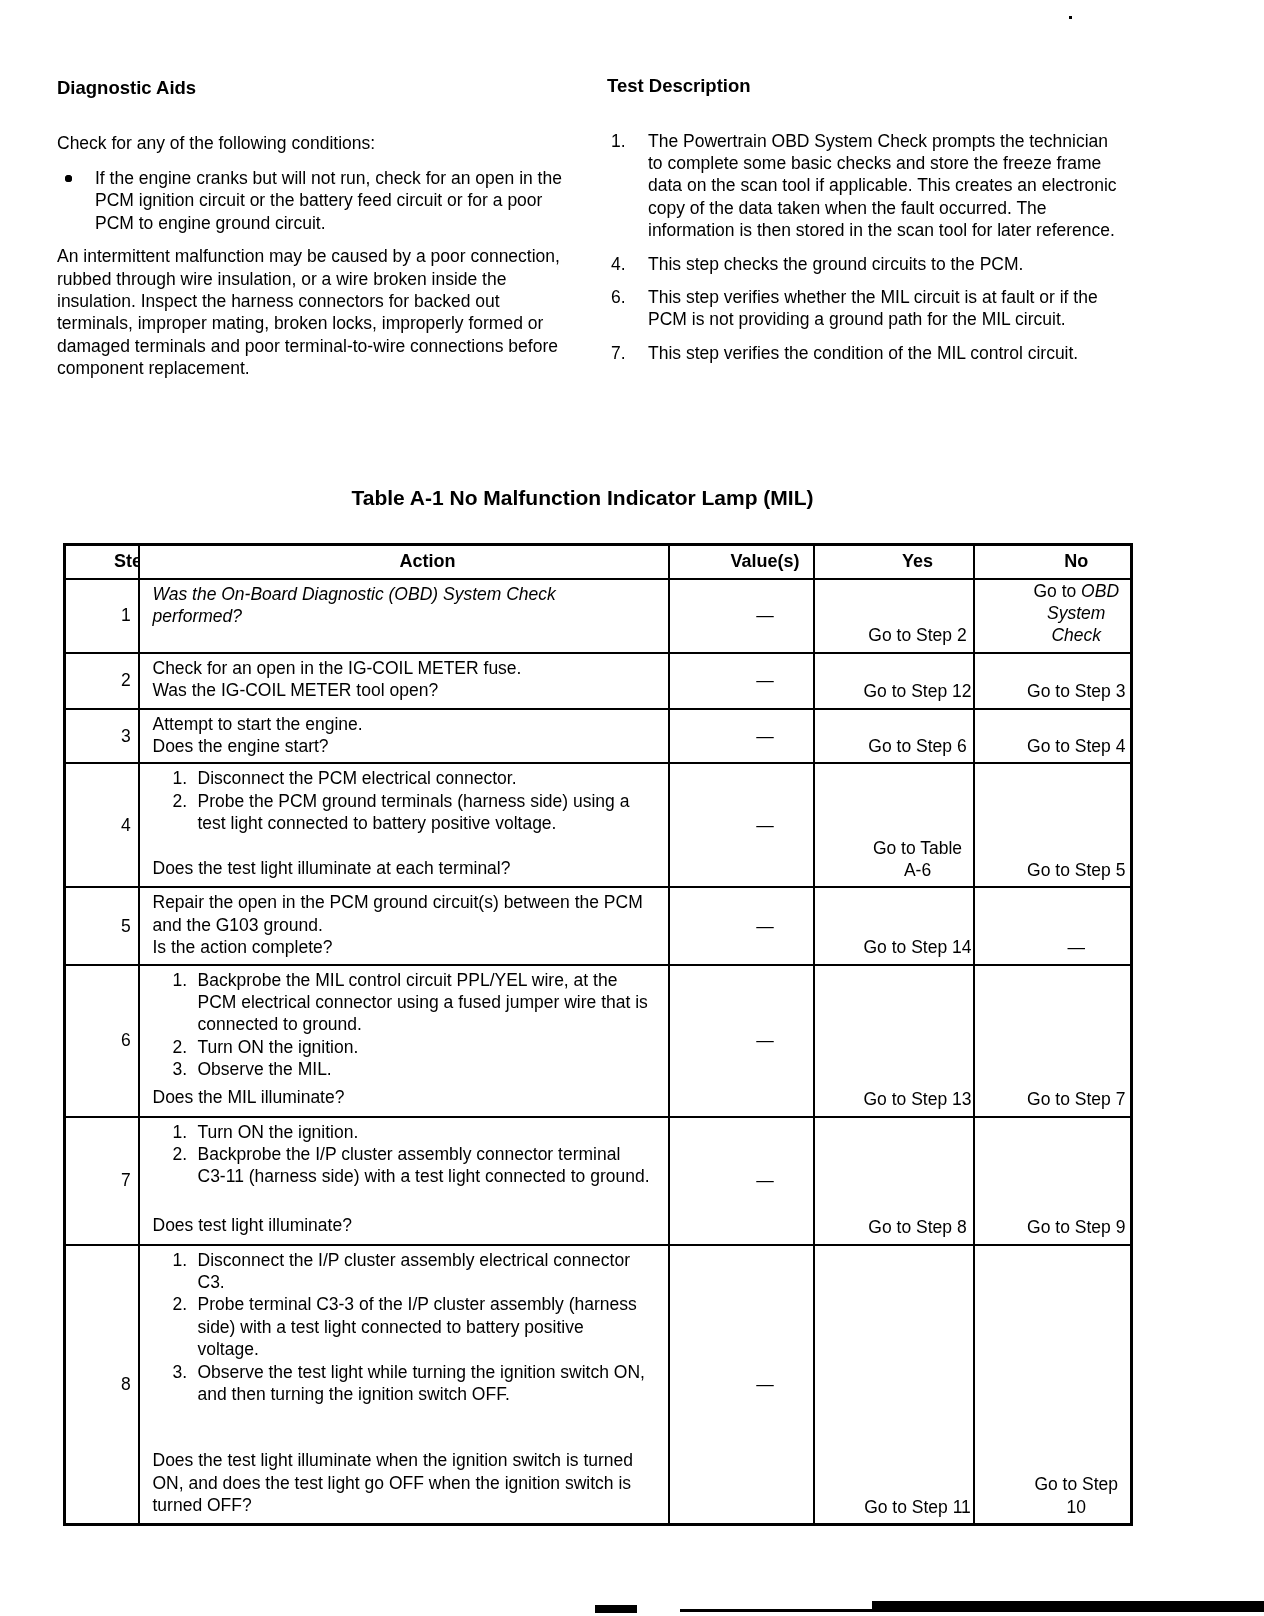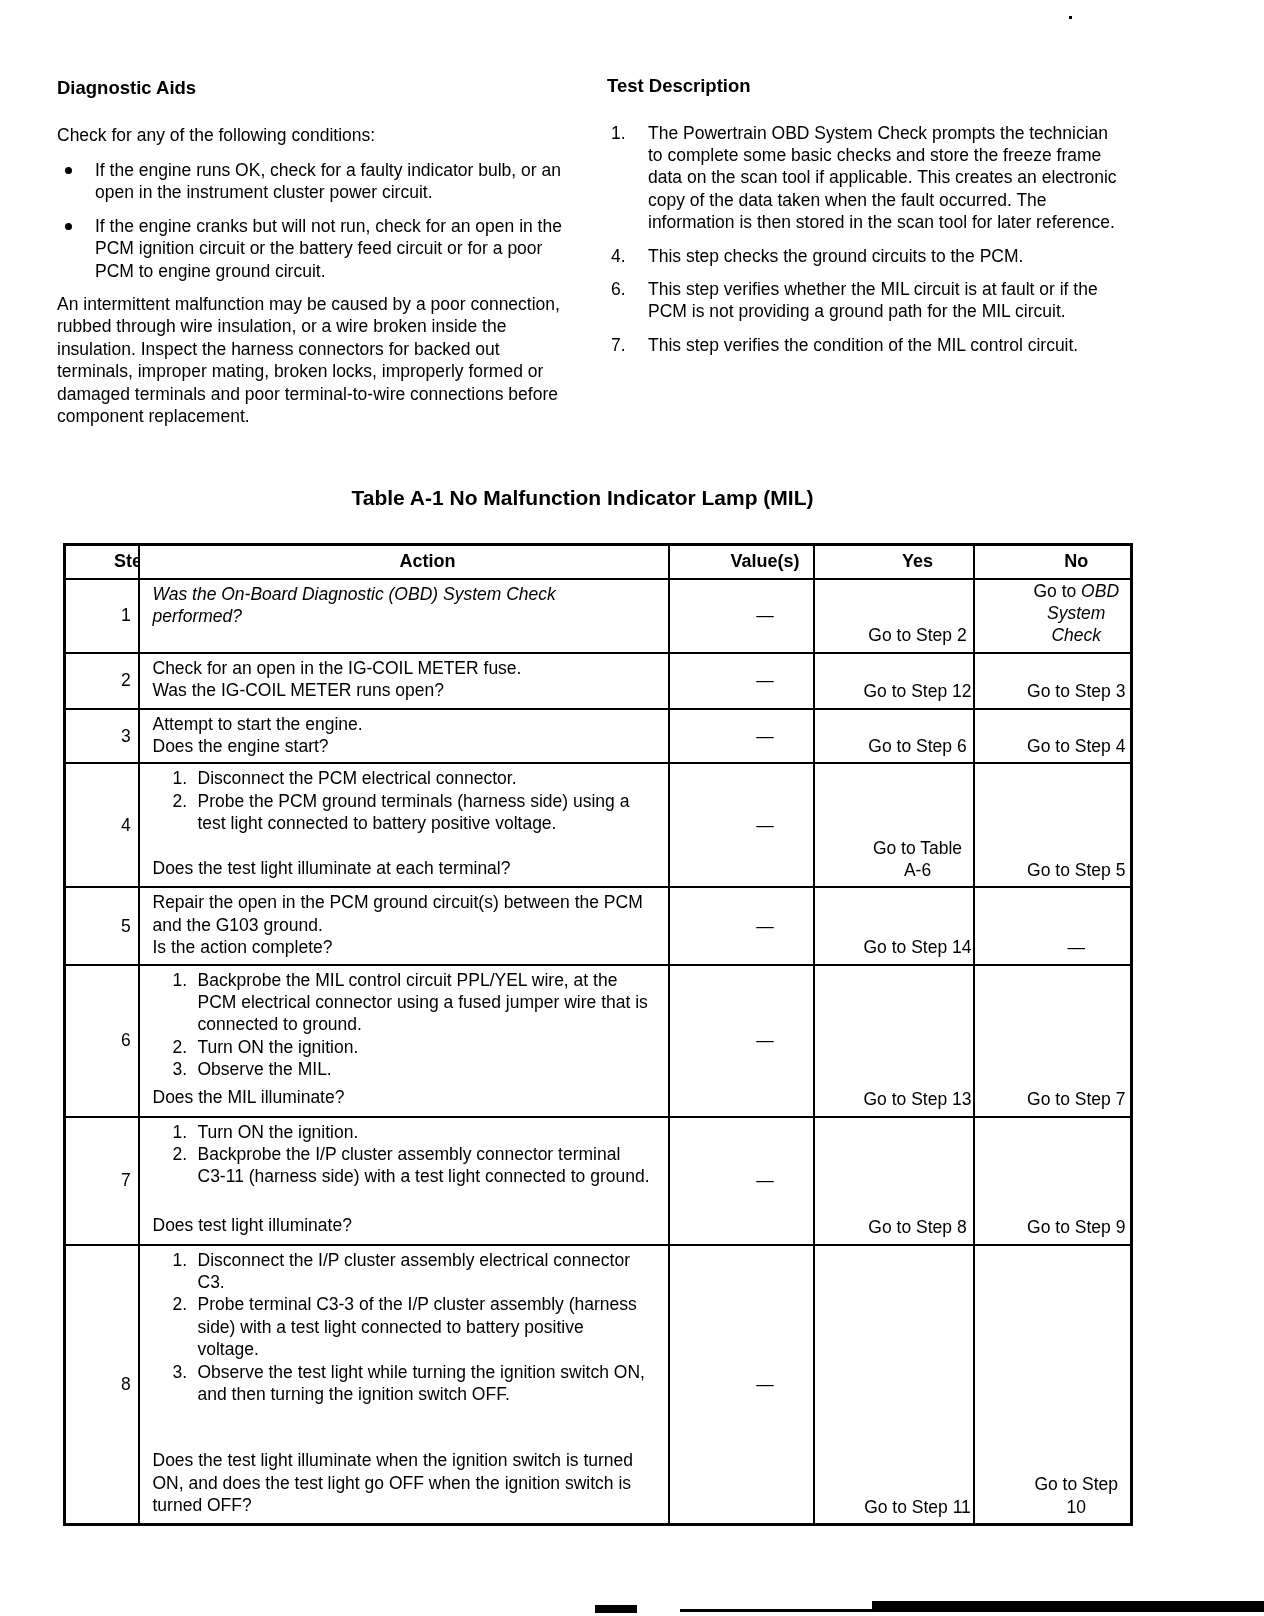--- a/index.html
+++ b/index.html
@@ -4,21 +4,21 @@
 <style>
   * { margin:0; padding:0; box-sizing:border-box; }
   html,body { width:1264px; height:1616px; overflow:hidden; }
   body { background:#fff; color:#000; font-family:"Liberation Sans", sans-serif; position:relative; }
   .page { position:absolute; inset:0; background:#fff; }
 
   
   .col { position:absolute; font-size:17.5px; line-height:1.28; }
   .col-left  { left:57px;  top:76px; width:522px; }
   .col-right { left:607px; top:74px; width:516px; }
-  .sec-heading { font-size:18.5px; font-weight:bold; margin-bottom:24px; }
+  .sec-heading { font-size:18.5px; font-weight:bold; margin-bottom:32px; }
   .para { margin-bottom:13px; }
   .bullet { position:relative; padding-left:38px; margin-bottom:11px; }
   .bullet .dot { position:absolute; left:8px; top:8px; width:7px; height:7px; background:#000; border-radius:50%; }
   .num-para { position:relative; padding-left:41px; margin-bottom:11px; }
   .num-para .n { position:absolute; left:4px; }
 
   
   .tbl-title { position:absolute; left:49px; top:486px; width:1067px; text-align:center;
                font-size:21px; font-weight:bold; }
   table.diag { position:absolute; left:63px; top:543px; width:1067px; border-collapse:collapse;
@@ -41,21 +41,20 @@
 </head>
 <body>
 
 <div class="page">
 
   <div class="col col-left">
     <div class="sec-heading">Diagnostic Aids</div>
     <div class="para">Check for any of the following conditions:</div>
     <div class="bullet">
       <span class="dot"></span>
-      <span>If the engine runs OK, check for a faulty indicator bulb, or an open in the instrument cluster power circuit.</span>
     </div>
     <div class="bullet">
       <span class="dot"></span>
       <span>If the engine cranks but will not run, check for an open in the PCM ignition circuit or the battery feed circuit or for a poor PCM to engine ground circuit.</span>
     </div>
     <div class="para">An intermittent malfunction may be caused by a poor connection, rubbed through wire insulation, or a wire broken inside the insulation. Inspect the harness connectors for backed out terminals, improper mating, broken locks, improperly formed or damaged terminals and poor terminal-to-wire connections before component replacement.</div>
   </div>
 
   <div class="col col-right">
     <div class="sec-heading">Test Description</div>
@@ -106,21 +105,21 @@
           </td>
           <td class="value-cell">—</td>
           <td class="yes-cell">Go to Step 2</td>
           <td class="no-cell"><span class="no-narrow"><span>Go to </span><i>OBD System Check</i></span></td>
         </tr>
         <tr style="height: 56px;">
           <td class="step-cell">2</td>
           <td class="action-cell">
             <div class="action-flex" style="min-height: 44px;">
               <div class="plain-line">Check for an open in the IG-COIL METER fuse.</div>
-              <div class="q-line">Was the IG-COIL METER runs open?</div>
+              <div class="q-line">Was the IG-COIL METER tool open?</div>
             </div>
           </td>
           <td class="value-cell">—</td>
           <td class="yes-cell">Go to Step 12</td>
           <td class="no-cell">Go to Step 3</td>
         </tr>
         <tr style="height: 52px;">
           <td class="step-cell">3</td>
           <td class="action-cell">
             <div class="action-flex" style="min-height: 40px;">

